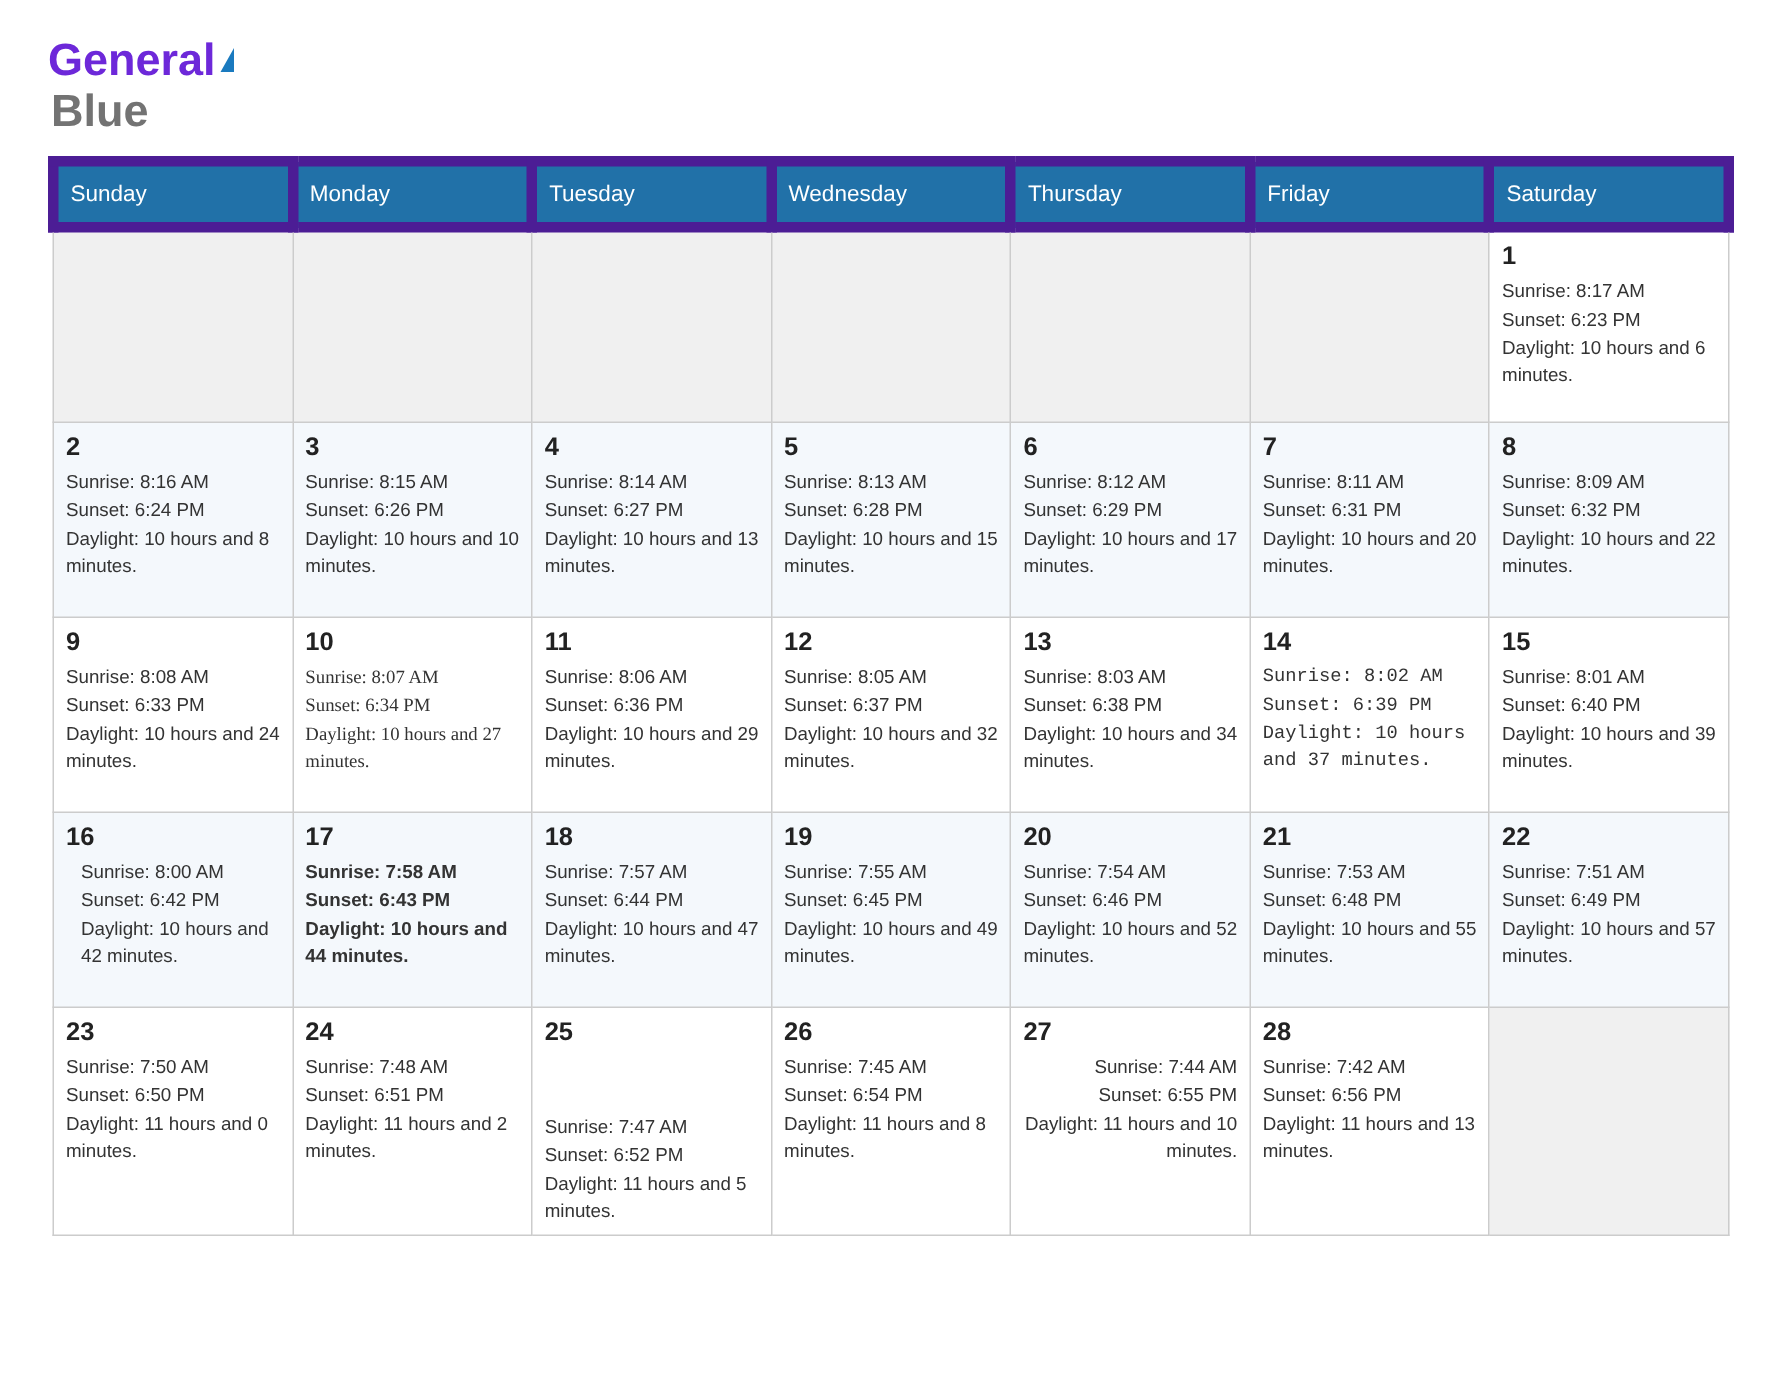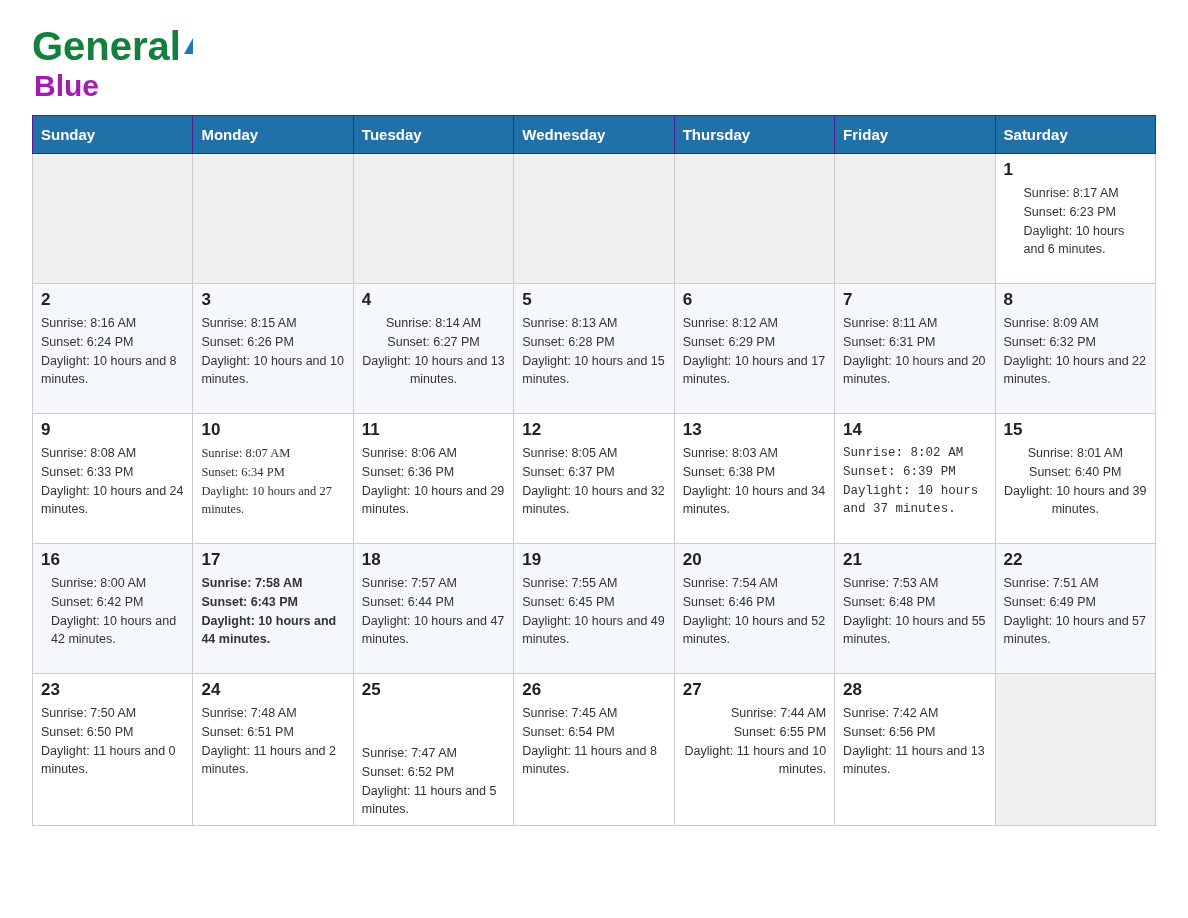--- a/index.html
+++ b/index.html
@@ -41,24 +41,24 @@
     }
     .calendar {
       width: 100%;
       border-collapse: collapse;
       margin-top: 12px;
     }
     .calendar thead tr th {
       background-color: #2171a8;
       color: #fff;
       font-size: 15px;
-      font-weight: bold;
+      font-weight: normal;
       padding: 10px 8px;
       text-align: left;
-      border: 1px solid #4c1d95;
+      border: 7px solid #4c1d95;
     }
     .calendar tbody tr td {
       border: 1px solid #ccc;
       vertical-align: top;
       padding: 6px 8px;
       width: 14.28%;
       font-size: 13px;
       color: #333;
       min-height: 120px;
       height: 130px;
@@ -87,25 +87,25 @@
     .calendar tbody tr td.empty {
       background-color: #f0f0f0;
     }
   </style>
 </head>
 <body>
 
 <div class="header">
   <div class="logo">
     <div class="logo-line">
-      <span style="font-size:40px;font-weight:bold;color:#15803d;font-family:Arial,sans-serif;">General</span>
+      <span style="font-size:30px;font-weight:bold;color:#6d28d9;font-family:Arial,sans-serif;">General</span>
       <span style="display:inline-block;width:0;height:0;border-left:9px solid transparent;border-bottom:16px solid #1a7abf;margin-left:3px;margin-bottom:2px;"></span>
     </div>
     <div>
-      <span style="font-size:30px;font-weight:bold;color:#a21caf;font-family:Arial,sans-serif;margin-left:2px;">Blue</span>
+      <span style="font-size:30px;font-weight:bold;color:#737373;font-family:Arial,sans-serif;margin-left:2px;">Blue</span>
     </div>
   </div>
   <div class="title-block">
     <div class="month-title"></div>
     <div class="subtitle"></div>
   </div>
 </div>
 
 <table class="calendar">
   <thead>
@@ -122,41 +122,41 @@
   <tbody id="calendar-body">
   <tr>
         <td class="empty"></td>
         <td class="empty"></td>
         <td class="empty"></td>
         <td class="empty"></td>
         <td class="empty"></td>
         <td class="empty"></td>
         <td>
           <span class="day-number">1</span>
-          <div class="day-info" style="white-space: pre-line; margin-left: 20px;">Sunrise: 8:17 AM
+          <div class="day-info" style="white-space: pre-line;">Sunrise: 8:17 AM
 Sunset: 6:23 PM
 Daylight: 10 hours and 6 minutes.</div>
         </td>
       </tr>
       <tr>
         <td>
           <span class="day-number">2</span>
           <div class="day-info" style="white-space: pre-line;">Sunrise: 8:16 AM
 Sunset: 6:24 PM
 Daylight: 10 hours and 8 minutes.</div>
         </td>
         <td>
           <span class="day-number">3</span>
           <div class="day-info" style="white-space: pre-line;">Sunrise: 8:15 AM
 Sunset: 6:26 PM
 Daylight: 10 hours and 10 minutes.</div>
         </td>
         <td>
           <span class="day-number">4</span>
-          <div class="day-info" style="white-space: pre-line; text-align: center;">Sunrise: 8:14 AM
+          <div class="day-info" style="white-space: pre-line;">Sunrise: 8:14 AM
 Sunset: 6:27 PM
 Daylight: 10 hours and 13 minutes.</div>
         </td>
         <td>
           <span class="day-number">5</span>
           <div class="day-info" style="white-space: pre-line;">Sunrise: 8:13 AM
 Sunset: 6:28 PM
 Daylight: 10 hours and 15 minutes.</div>
         </td>
         <td>
@@ -210,21 +210,21 @@
 Daylight: 10 hours and 34 minutes.</div>
         </td>
         <td>
           <span class="day-number">14</span>
           <div class="day-info" style="white-space: pre-line; font-family: Liberation Mono, monospace;">Sunrise: 8:02 AM
 Sunset: 6:39 PM
 Daylight: 10 hours and 37 minutes.</div>
         </td>
         <td>
           <span class="day-number">15</span>
-          <div class="day-info" style="white-space: pre-line; text-align: center;">Sunrise: 8:01 AM
+          <div class="day-info" style="white-space: pre-line;">Sunrise: 8:01 AM
 Sunset: 6:40 PM
 Daylight: 10 hours and 39 minutes.</div>
         </td>
       </tr>
       <tr>
         <td>
           <span class="day-number">16</span>
           <div class="day-info" style="white-space: pre-line; margin-left: 10px;">Sunrise: 8:00 AM
 Sunset: 6:42 PM
 Daylight: 10 hours and 42 minutes.</div>

